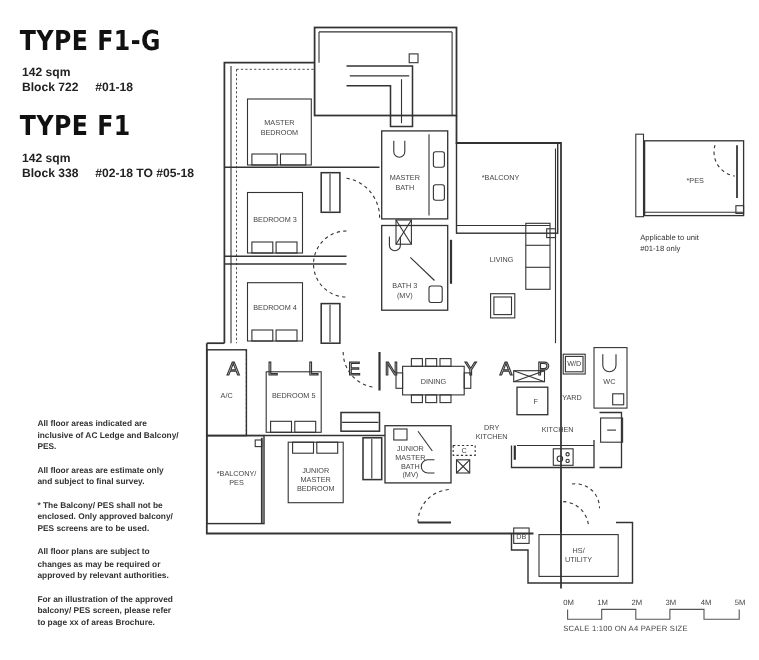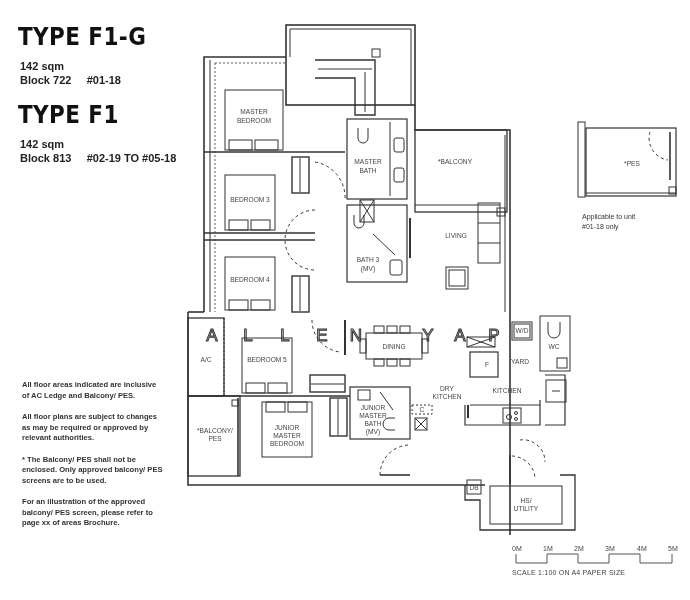--- a/index.html
+++ b/index.html
@@ -1,42 +1,43 @@
 <!DOCTYPE html>
 <html><head>
 <meta charset="utf-8">
 <style>
   html, body { margin:0; padding:0; background:#ffffff; }
   body { width:690px; height:600px; position:relative; overflow:hidden; font-family:"DejaVu Sans", sans-serif; color:#111; }
   .title { position:absolute; left:18px; font-family:"DejaVu Sans", sans-serif; font-weight:bold; font-size:25px; letter-spacing:0.5px; color:#111; transform:scaleX(0.86); transform-origin:left top; }
   .meta { position:absolute; left:20px; font-family:Liberation Sans, sans-serif; font-weight:bold; font-size:11px; color:#222; line-height:12px; white-space:pre; }
   .notes { position:absolute; left:18px; top:380px; width:145px; font-family:"Liberation Sans", sans-serif; font-weight:bold; font-size:7.6px; line-height:10.5px; color:#333; }
-  .notes p { margin:0 0 11px 4px; }
+  .notes p { margin:0 0 11px 16px; }
   .pes-note { position:absolute; left:582px; top:212px; font-family:"Liberation Sans", sans-serif; font-size:7px; line-height:10px; color:#333; }
   .scale-caption { position:absolute; left:512px; top:569px; font-family:"Liberation Sans", sans-serif; font-size:7px; color:#444; letter-spacing:0.2px; }
   .scale-tick { position:absolute; top:545px; font-family:"Liberation Sans", sans-serif; font-size:7px; color:#444; }
   svg { position:absolute; left:0; top:0; }
   .lbl { font-family:"Liberation Sans", sans-serif; font-size:6.6px; fill:#444; text-anchor:middle; }
   .wm { font-family:"Liberation Sans", sans-serif; font-size:17px; fill:#dcdcdc; text-anchor:middle; }
 </style>
 </head>
 <body>
 
 <div class="title" style="top:22px;">TYPE F1-G</div>
 <div class="meta" style="top:60px;">142 sqm</div>
 <div class="meta" style="top:74px;">Block 722     #01-18</div>
 
 <div class="title" style="top:100px;">TYPE F1</div>
 <div class="meta" style="top:138px;">142 sqm</div>
-<div class="meta" style="top:152px;">Block 813     #02-19 TO #05-18</div>
+<div class="meta" style="top:152px;">Block 338     #02-18 TO #05-18</div>
 
 <div class="notes">
   <p>All floor areas indicated are inclusive of AC Ledge and Balcony/ PES.</p>
+  <p>All floor areas are estimate only and subject to final survey.</p>
+  <p>* The Balcony/ PES shall not be enclosed. Only approved balcony/ PES screens are to be used.</p>
   <p>All floor plans are subject to changes as may be required or approved by relevant authorities.</p>
-  <p>* The Balcony/ PES shall not be enclosed. Only approved balcony/ PES screens are to be used.</p>
   <p>For an illustration of the approved balcony/ PES screen, please refer to page xx of areas Brochure.</p>
 </div>
 
 <svg width="690" height="600" viewBox="0 0 690 600" fill="none" stroke="#333" stroke-width="1">
 
   <g>
     <text class="wm" x="212" y="341">A</text>
     <text class="wm" x="248" y="341">L</text>
     <text class="wm" x="285" y="341">L</text>
     <text class="wm" x="322" y="341">E</text>

